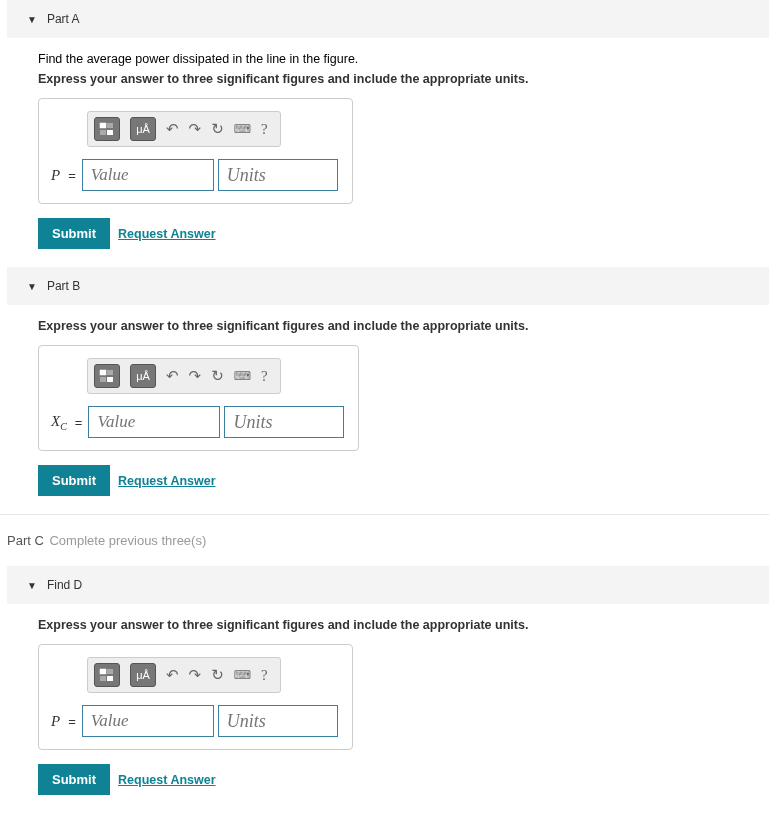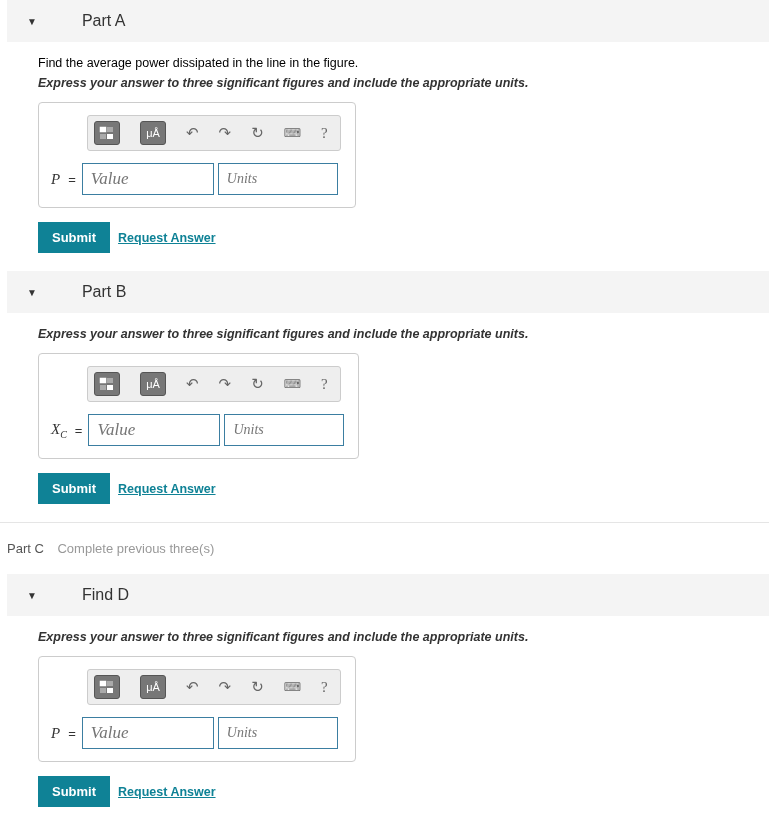--- a/index.html
+++ b/index.html
@@ -1,41 +1,41 @@
 <!DOCTYPE html>
 <html><head>
 <meta charset="utf-8">
 <style>
 * { box-sizing: border-box; margin: 0; padding: 0; }
 body { font-family: Arial, sans-serif; font-size: 13px; color: #333; background: #fff; width: 769px; }
 .part { margin-bottom: 8px; }
 .part-header { background: #f4f4f4; padding: 12px 20px; display: flex; align-items: center; gap: 10px; margin-left: 7px; }
 .part-header .arrow { font-size: 10px; color: #333; }
-.part-header .title { font-size: 16px; color: #333; margin-left: 35px; }
+.part-header .title { font-size: 12px; color: #333; }
 .part-body { padding: 14px 0 10px 38px; }
 .prompt { color: #000000; font-size: 12.5px; margin-bottom: 6px; }
-.bold-instr { font-weight: bold; font-size: 12.5px; margin-bottom: 12px; font-style: italic; }
+.bold-instr { font-weight: bold; font-size: 12.5px; margin-bottom: 12px; }
 .answer-box { border: 1px solid #ccc; border-radius: 4px; display: inline-block; padding: 12px 14px 12px 12px; }
-.toolbar { background: #eee; border: 1px solid #ccc; border-radius: 3px; display: inline-flex; align-items: center; gap: 20px; padding: 5px 12px 5px 6px; margin-left: 36px; margin-bottom: 12px; }
+.toolbar { background: #eee; border: 1px solid #ccc; border-radius: 3px; display: inline-flex; align-items: center; gap: 10px; padding: 5px 12px 5px 6px; margin-left: 36px; margin-bottom: 12px; }
 .tbtn-dark { background: #777; border: 1px solid #555; border-radius: 3px; width: 26px; height: 24px; display: inline-flex; align-items: center; justify-content: center; color: #fff; font-size: 11px; cursor: pointer; }
 .tbtn-dark.templ { width: 26px; }
 .tbtn-dark.ua { width: 26px; font-style: normal; }
 .ticon { color: #666; font-size: 15px; cursor: pointer; }
 .ticon.help { font-family: serif; }
 .input-row { display: flex; align-items: center; gap: 4px; }
 .var-label { font-style: italic; font-family: Georgia, serif; font-size: 15px; margin-right: 2px; }
 .var-label .sub { font-size: 10px; font-style: italic; }
 .eq { font-size: 13px; margin: 0 2px; }
 .vinput { border: 1px solid #3b7ea1; height: 32px; width: 132px; padding: 0 8px; font-family: Georgia, serif; font-style: italic; font-size: 17px; color: #888; background: #fff; }
-.uinput { border: 1px solid #3b7ea1; height: 32px; width: 120px; padding: 0 8px; font-family: Georgia, serif; font-style: italic; font-size: 14px; color: #888; background: #fff; }
+.uinput { border: 1px solid #3b7ea1; height: 32px; width: 120px; padding: 0 8px; font-family: Georgia, serif; font-style: italic; font-size: 18px; color: #888; background: #fff; }
 .actions { margin-top: 14px; display: flex; align-items: center; gap: 8px; }
 .submit-btn { background: #0f8296; color: #fff; border: none; padding: 8px 14px; font-size: 13px; font-weight: bold; cursor: pointer; }
 .req-link { color: #0f8296; font-size: 12.5px; text-decoration: underline; cursor: pointer; font-weight: bold; text-align: center; }
 .locked-part { padding: 18px 0 18px 7px; border-top: 1px solid #e5e5e5; color: #999; font-size: 13px; }
-.locked-part .pt { color: #555; margin-right: 10px; }
+.locked-part .pt { color: #555; margin-right: 2px; }
 .templ-icon { display: inline-block; }
 .templ-icon svg { display: block; }
 </style>
 </head>
 <body>
 
 <div class="part">
   <div class="part-header">
     <span class="arrow">▼</span>
     <span class="title">Part A</span>

